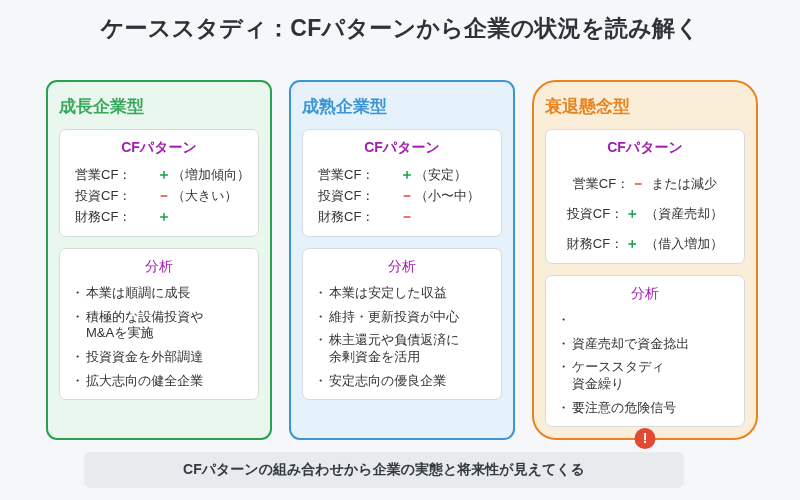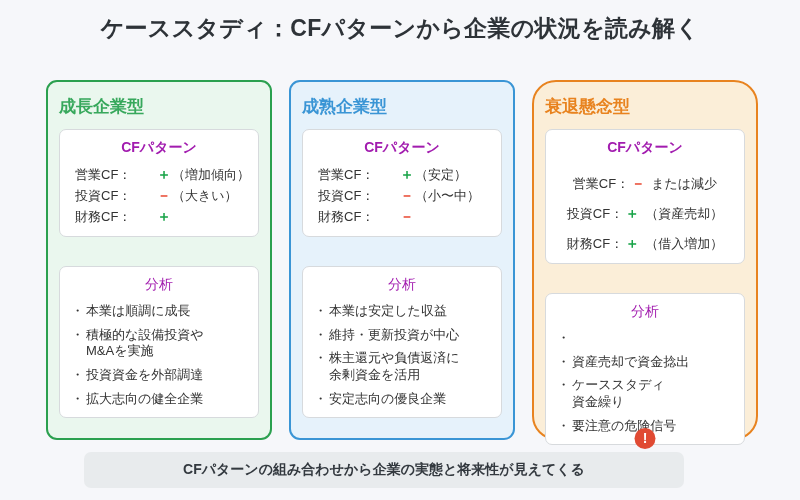--- a/index.html
+++ b/index.html
@@ -72,21 +72,21 @@
   .orange .card-title { color: #e8831f; }
 
   
   .panel {
     background: #ffffff;
     border: 1px solid #d7dadd;
     border-radius: 7px;
     box-sizing: border-box;
     padding: 9px 8px 10px 8px;
   }
-  .panel + .panel { margin-top: 29px; }
+  .panel + .panel { margin-top: 11px; }
   .panel-title {
     text-align: center;
     font-size: 14px;
     font-weight: bold;
     color: #a21caf;
     margin-bottom: 9px;
     white-space: nowrap;
   }
   .panel-title.analysis { font-weight: normal; font-size: 14px; }
 

